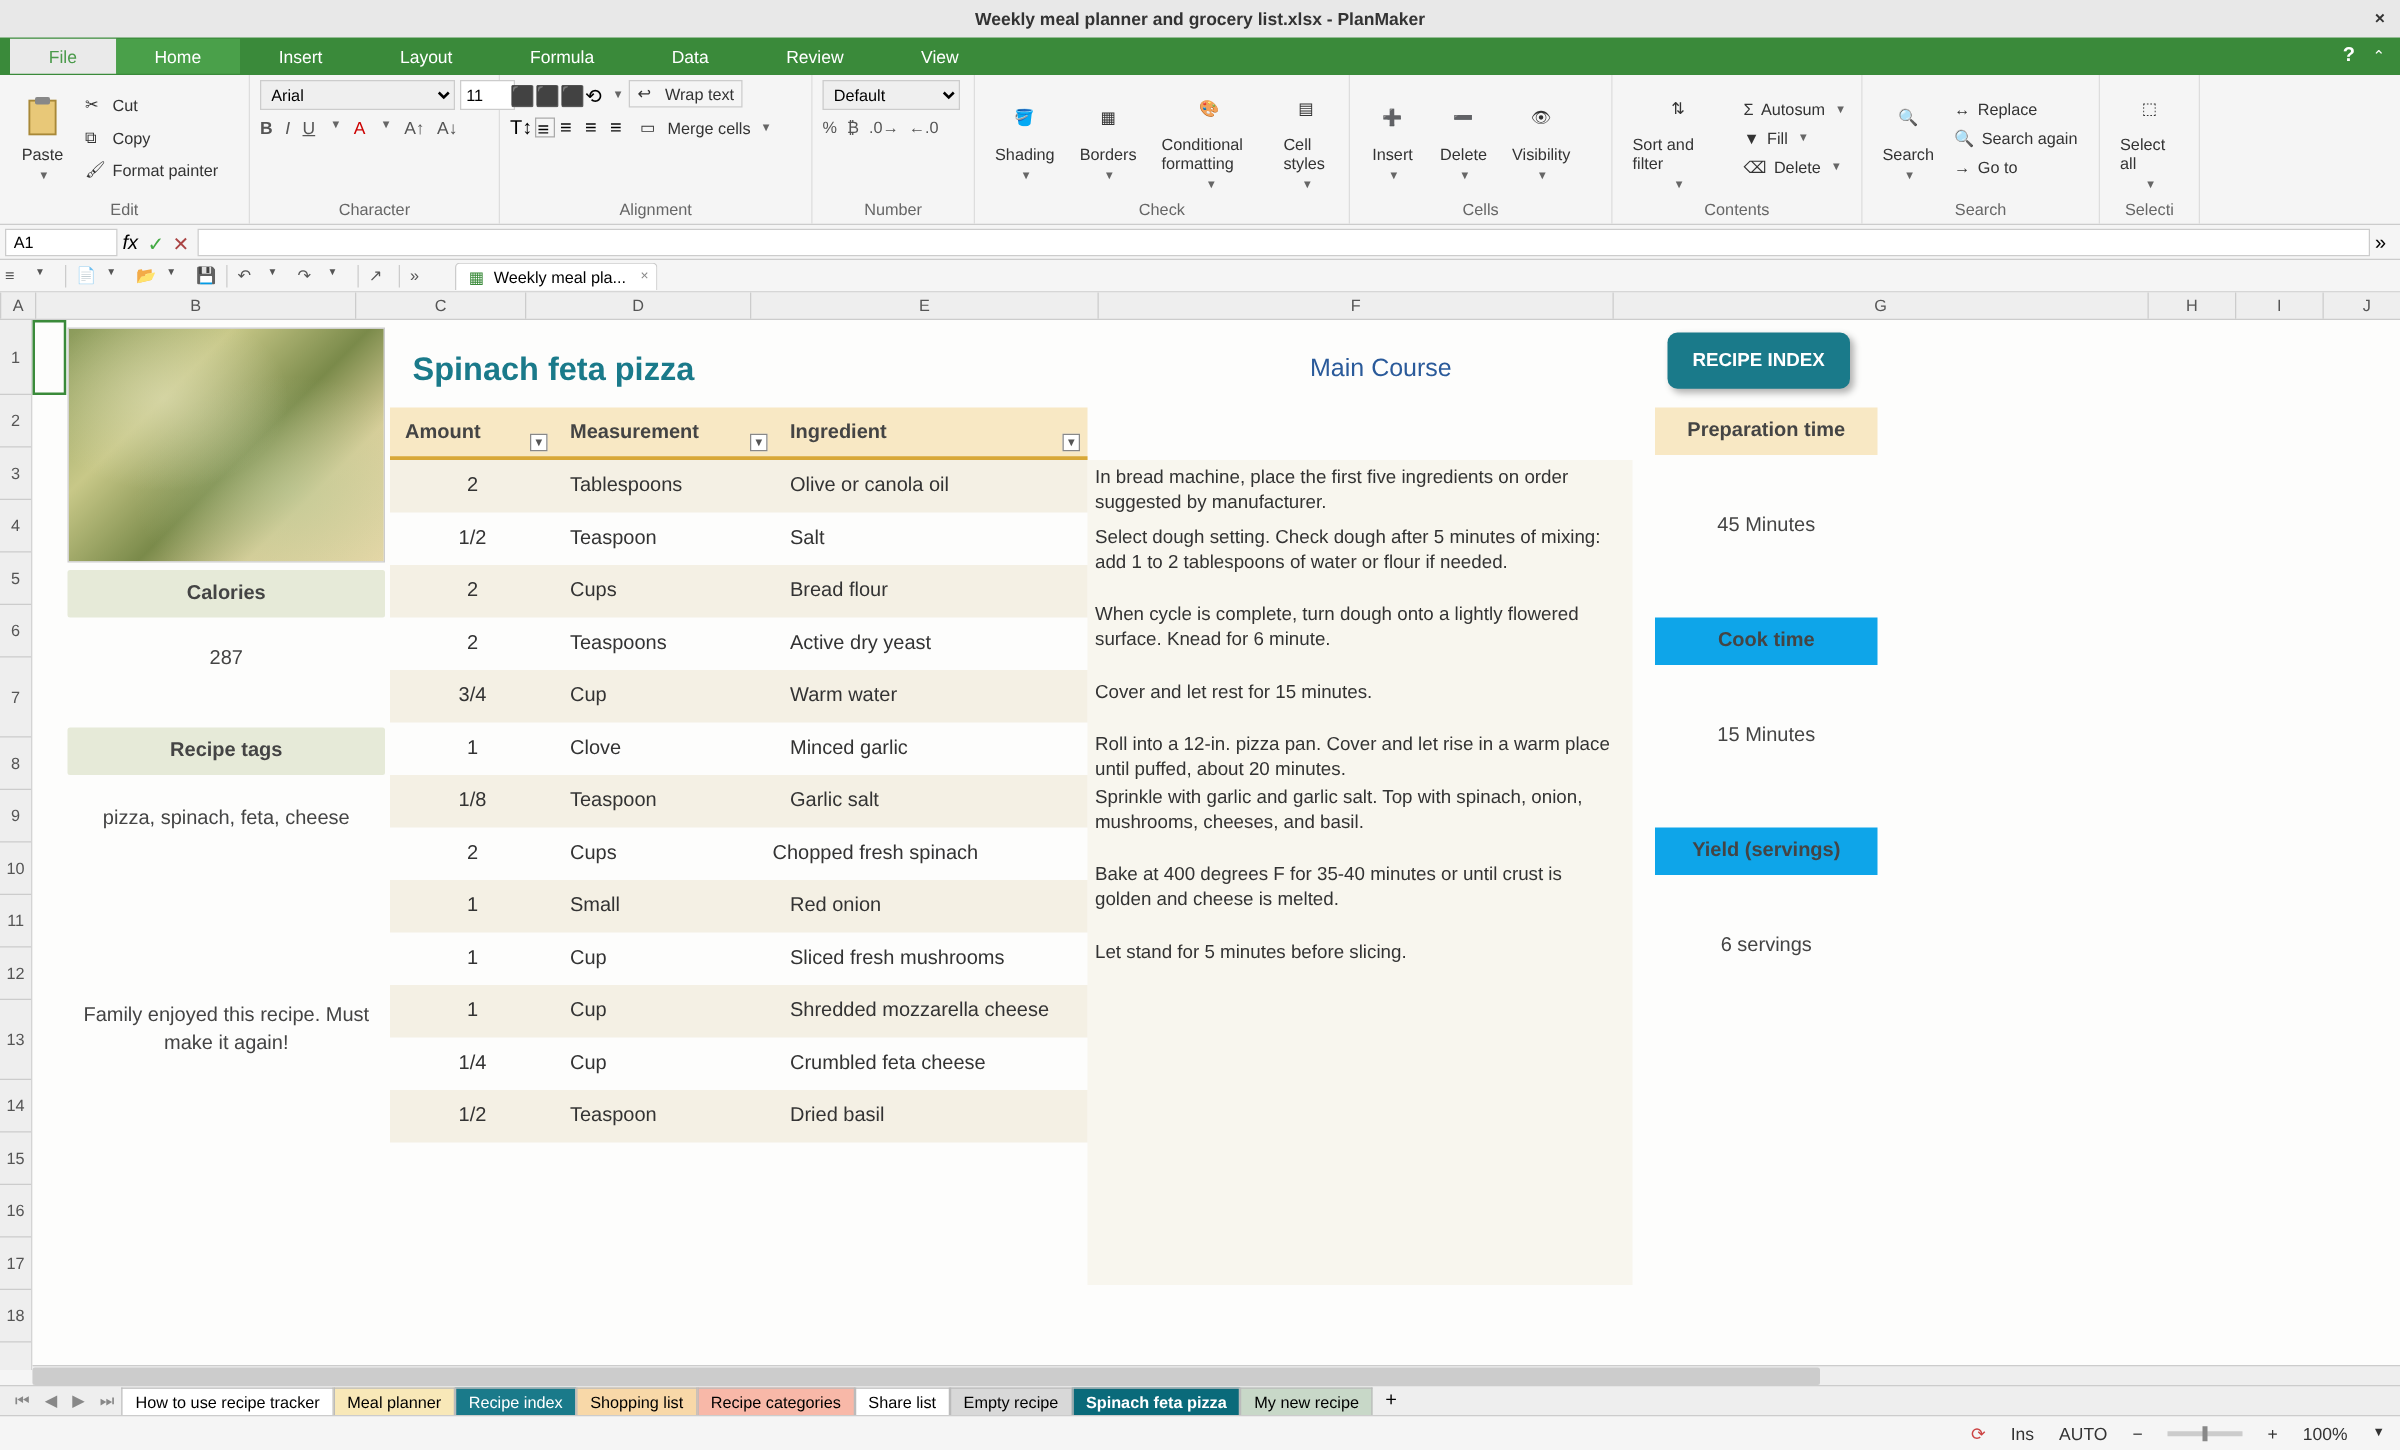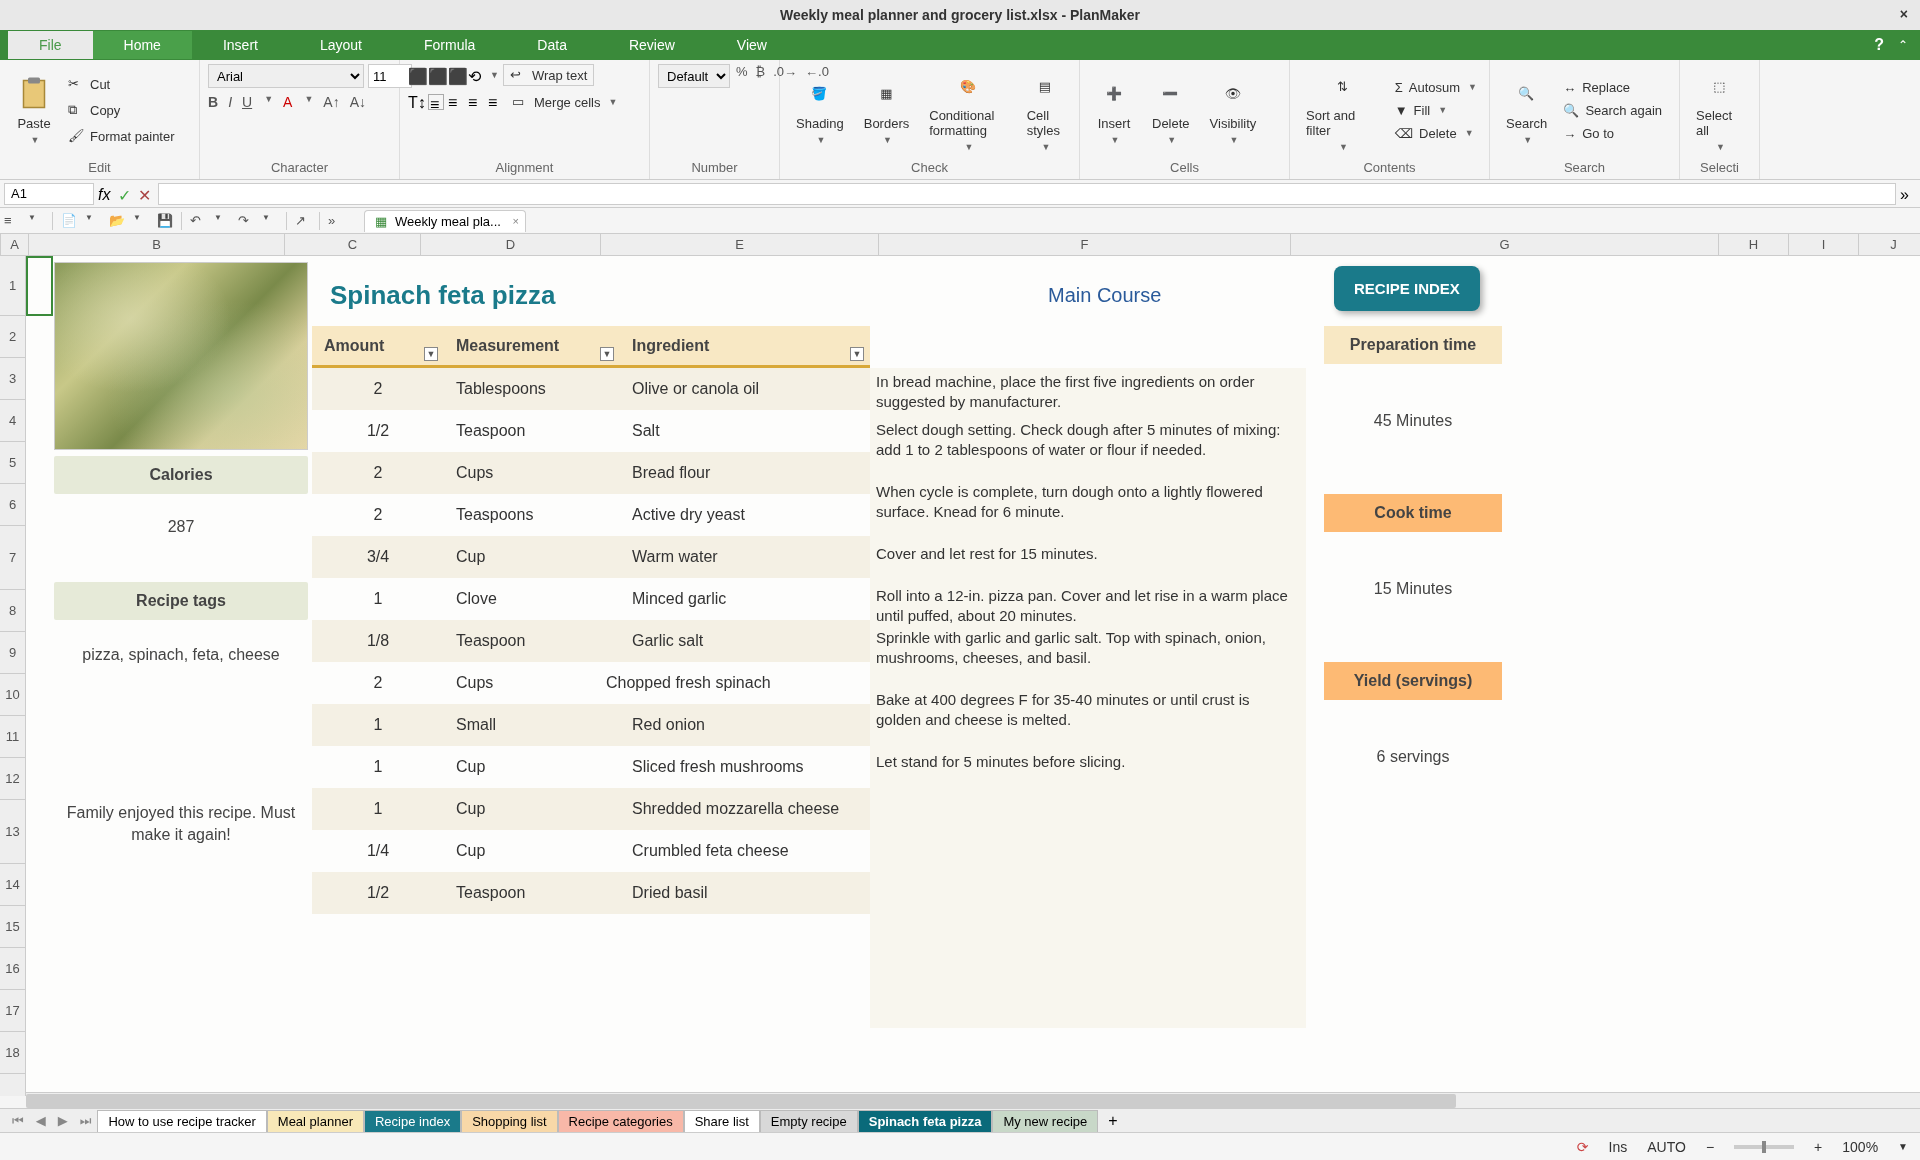--- a/index.html
+++ b/index.html
@@ -63,21 +63,21 @@
 .sidebox { position: absolute; left: 28px; width: 254px; background: #e6ead8; text-align: center; padding: 10px; font-size: 16px; font-weight: bold; color: #444; border-radius: 2px; }
 .sideval { position: absolute; left: 28px; width: 254px; text-align: center; font-size: 16px; color: #444; }
 
 .table-head { position: absolute; top: 70px; height: 42px; background: #f8e8c4; border-bottom: 3px solid #d8a838; font-size: 16px; font-weight: bold; color: #444; display: flex; align-items: center; padding-left: 12px; }
 .filter { width: 14px; height: 14px; border: 1px solid #888; background: #fff; display: inline-flex; align-items: center; justify-content: center; font-size: 9px; margin-left: 6px; color: #555; }
 
 .ing-row { position: absolute; height: 42px; display: flex; align-items: center; font-size: 16px; color: #333; }
 .alt { background: #f4f0e4; }
 
 .prep-box { position: absolute; left: 1298px; width: 178px; background: #f8e8c4; text-align: center; padding: 10px; font-size: 16px; font-weight: bold; color: #444; }
-.prep-box.green { background: #fdba74; }
+.prep-box.green { background: #0ea5e9; }
 .prep-val { position: absolute; left: 1298px; width: 178px; text-align: center; font-size: 16px; color: #444; }
 
 .directions { position: absolute; left: 850px; width: 420px; font-size: 15px; color: #333; line-height: 1.35; }
 .dir-bg { position: absolute; left: 844px; top: 112px; width: 436px; height: 660px; background: #f8f6ee; }
 
 
 .sheet-tabs { position: absolute; bottom: 28px; left: 0; right: 0; height: 24px; background: #eee; display: flex; align-items: center; padding-left: 6px; gap: 0; border-top: 1px solid #ccc; font-size: 13px; }
 .sheet-tabs .nav { padding: 0 6px; color: #888; cursor: pointer; }
 .sheet-tab { padding: 3px 10px; border: 1px solid #bbb; background: #fff; cursor: pointer; border-bottom: none; }
 .st-yellow { background: #f8e8b8; }
@@ -195,21 +195,21 @@
             <span class="icon-sm">▭</span>
             <span>Merge cells</span>
             <span class="dropdown-arrow">▼</span>
           </div>
       </div>
     </div>
     <div class="label">Alignment</div>
   </div>
 
   <div class="ribbon-group" style="width:130px">
-    <div class="content" style="flex-direction:row;align-items:flex-start;gap:6px">
+    <div class="content" style="flex-direction:column;align-items:flex-start;gap:6px">
       <select class="font-sel" style="width:110px"><option>Default</option></select>
       <div style="display:flex;gap:8px;font-size:13px;color:#555">
         <span>%</span>
         <span>₿</span>
         <span>.0→</span>
         <span>←.0</span>
       </div>
     </div>
     <div class="label">Number</div>
   </div>
@@ -444,21 +444,21 @@
      <div class="ing-row alt" style="left:418px;top:280px;width:176px;padding-left:12px">Cup</div>
      <div class="ing-row alt" style="left:594px;top:280px;width:250px;padding-left:12px">Warm water</div>
         <div class="ing-row" style="left:286px;top:322px;width:132px;justify-content:center">1</div>
      <div class="ing-row" style="left:418px;top:322px;width:176px;padding-left:12px">Clove</div>
      <div class="ing-row" style="left:594px;top:322px;width:250px;padding-left:12px">Minced garlic</div>
         <div class="ing-row alt" style="left:286px;top:364px;width:132px;justify-content:center">1/8</div>
      <div class="ing-row alt" style="left:418px;top:364px;width:176px;padding-left:12px">Teaspoon</div>
      <div class="ing-row alt" style="left:594px;top:364px;width:250px;padding-left:12px">Garlic salt</div>
         <div class="ing-row" style="left:286px;top:406px;width:132px;justify-content:center">2</div>
      <div class="ing-row" style="left:418px;top:406px;width:176px;padding-left:12px">Cups</div>
-     <div class="ing-row" style="left:568px;top:406px;width:250px;padding-left:12px">Chopped fresh spinach</div>
+     <div class="ing-row" style="left:580px;top:406px;width:250px;padding-left:12px">Chopped fresh spinach</div>
         <div class="ing-row alt" style="left:286px;top:448px;width:132px;justify-content:center">1</div>
      <div class="ing-row alt" style="left:418px;top:448px;width:176px;padding-left:12px">Small</div>
      <div class="ing-row alt" style="left:594px;top:448px;width:250px;padding-left:12px">Red onion</div>
         <div class="ing-row" style="left:286px;top:490px;width:132px;justify-content:center">1</div>
      <div class="ing-row" style="left:418px;top:490px;width:176px;padding-left:12px">Cup</div>
      <div class="ing-row" style="left:594px;top:490px;width:250px;padding-left:12px">Sliced fresh mushrooms</div>
         <div class="ing-row alt" style="left:286px;top:532px;width:132px;justify-content:center">1</div>
      <div class="ing-row alt" style="left:418px;top:532px;width:176px;padding-left:12px">Cup</div>
      <div class="ing-row alt" style="left:594px;top:532px;width:250px;padding-left:12px">Shredded mozzarella cheese</div>
         <div class="ing-row" style="left:286px;top:574px;width:132px;justify-content:center">1/4</div>

